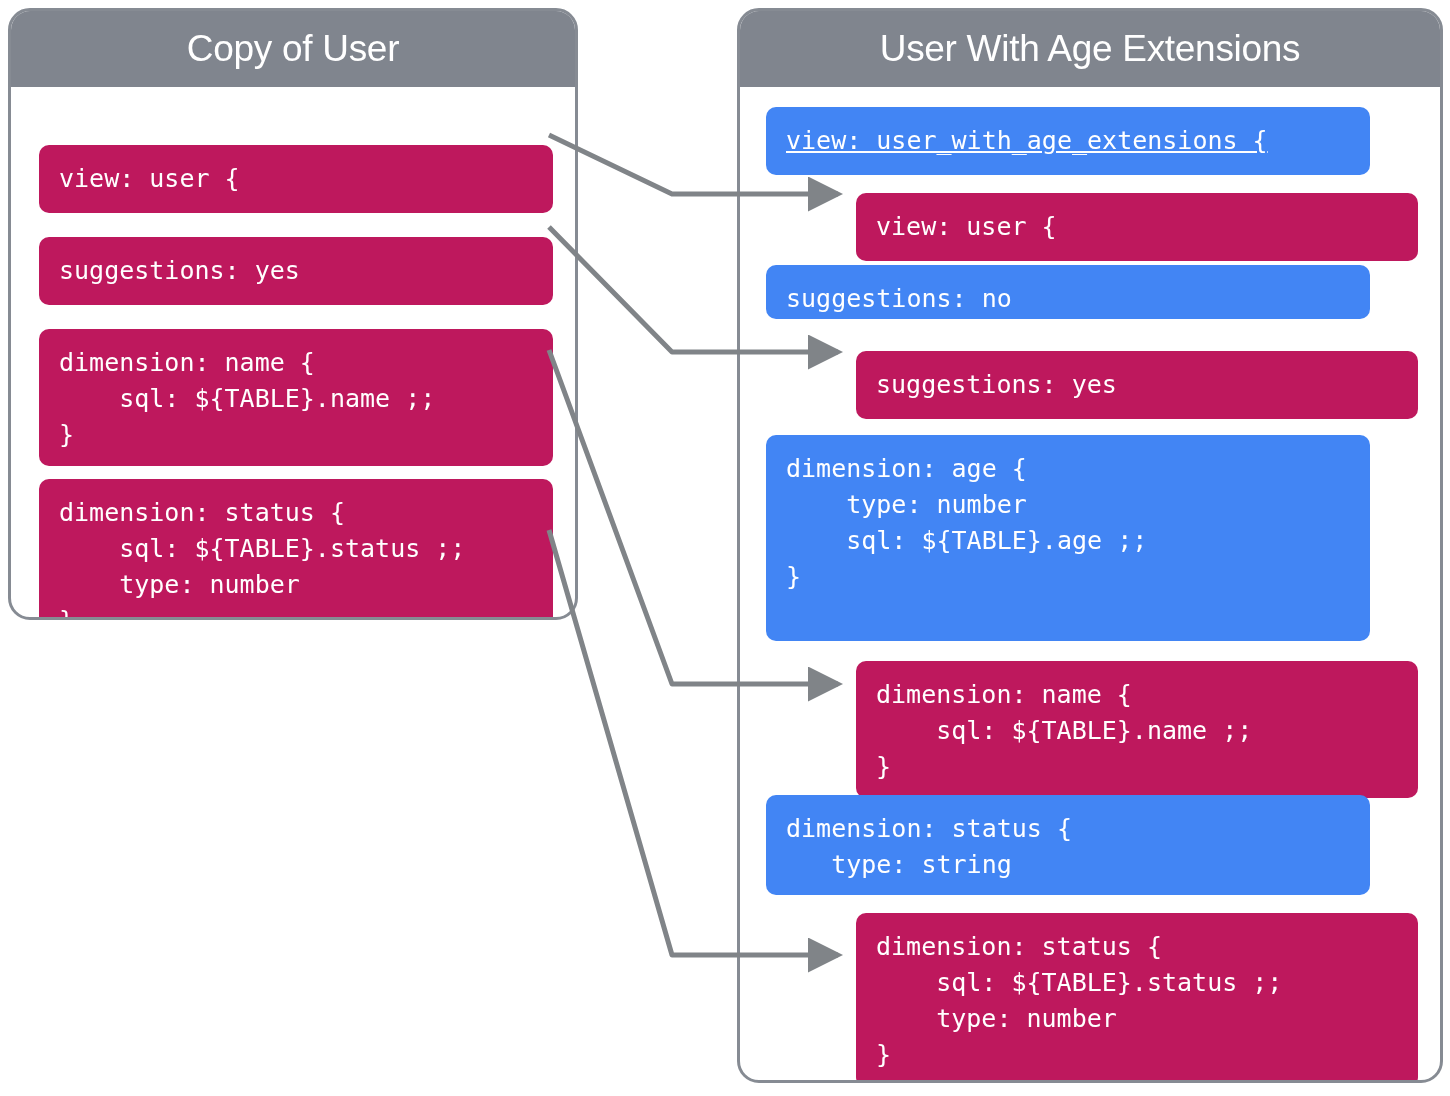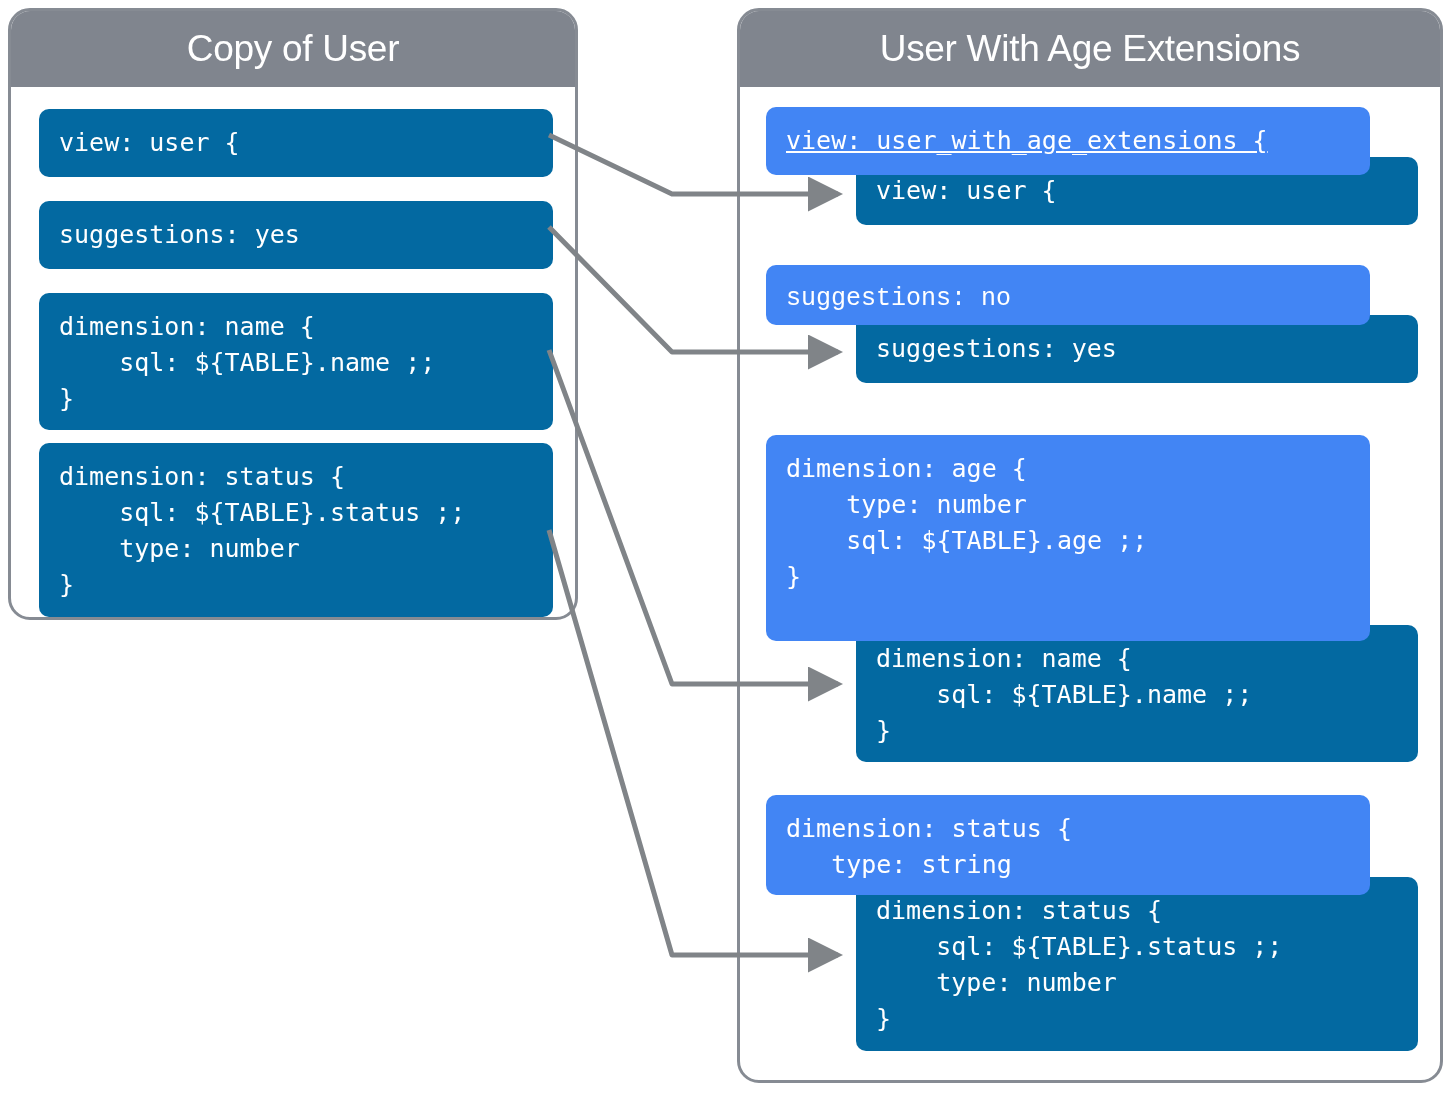--- a/index.html
+++ b/index.html
@@ -53,33 +53,33 @@
     box-sizing: border-box;
     border-radius: 10px;
     color: #ffffff;
     font-family: "DejaVu Sans Mono", "Liberation Mono", monospace;
     font-size: 25px;
     line-height: 36px;
     white-space: pre;
     padding: 16px 20px;
     letter-spacing: 0px;
   }
-  .code-dark  { background: #0369a1; }
+  .code-dark  { background: #be185d; margin-top: 36px; }
   .code-light { background: #4285f4; }
 
   
   #l-view        { left: 28px; top: 22px;  width: 514px; height: 68px;  }
   #l-suggestions { left: 28px; top: 114px; width: 514px; height: 68px;  }
   #l-dim-name    { left: 28px; top: 206px; width: 514px; height: 137px; }
   #l-dim-status  { left: 28px; top: 356px; width: 514px; height: 174px; }
 
   
   #r-view-ext    { left: 26px;  top: 20px;  width: 604px; height: 68px;  z-index: 3; text-decoration: underline; }
   #r-view-user   { left: 116px; top: 70px;  width: 562px; height: 68px;  z-index: 2; }
-  #r-sugg-no     { left: 26px;  top: 178px; width: 604px; height: 60px;  z-index: 3; font-family: Liberation Mono, monospace; }
+  #r-sugg-no     { left: 26px;  top: 178px; width: 604px; height: 54px;  z-index: 3; }
   #r-sugg-yes    { left: 116px; top: 228px; width: 562px; height: 68px;  z-index: 2; }
   #r-dim-age     { left: 26px;  top: 348px; width: 604px; height: 206px; z-index: 3; }
   #r-dim-name    { left: 116px; top: 538px; width: 562px; height: 137px; z-index: 2; }
   #r-dim-status-l{ left: 26px;  top: 708px; width: 604px; height: 100px; z-index: 3; }
   #r-dim-status-d{ left: 116px; top: 790px; width: 562px; height: 174px; z-index: 2; }
 
   
   #connectors {
     position: absolute;
     left: 0; top: 0;

